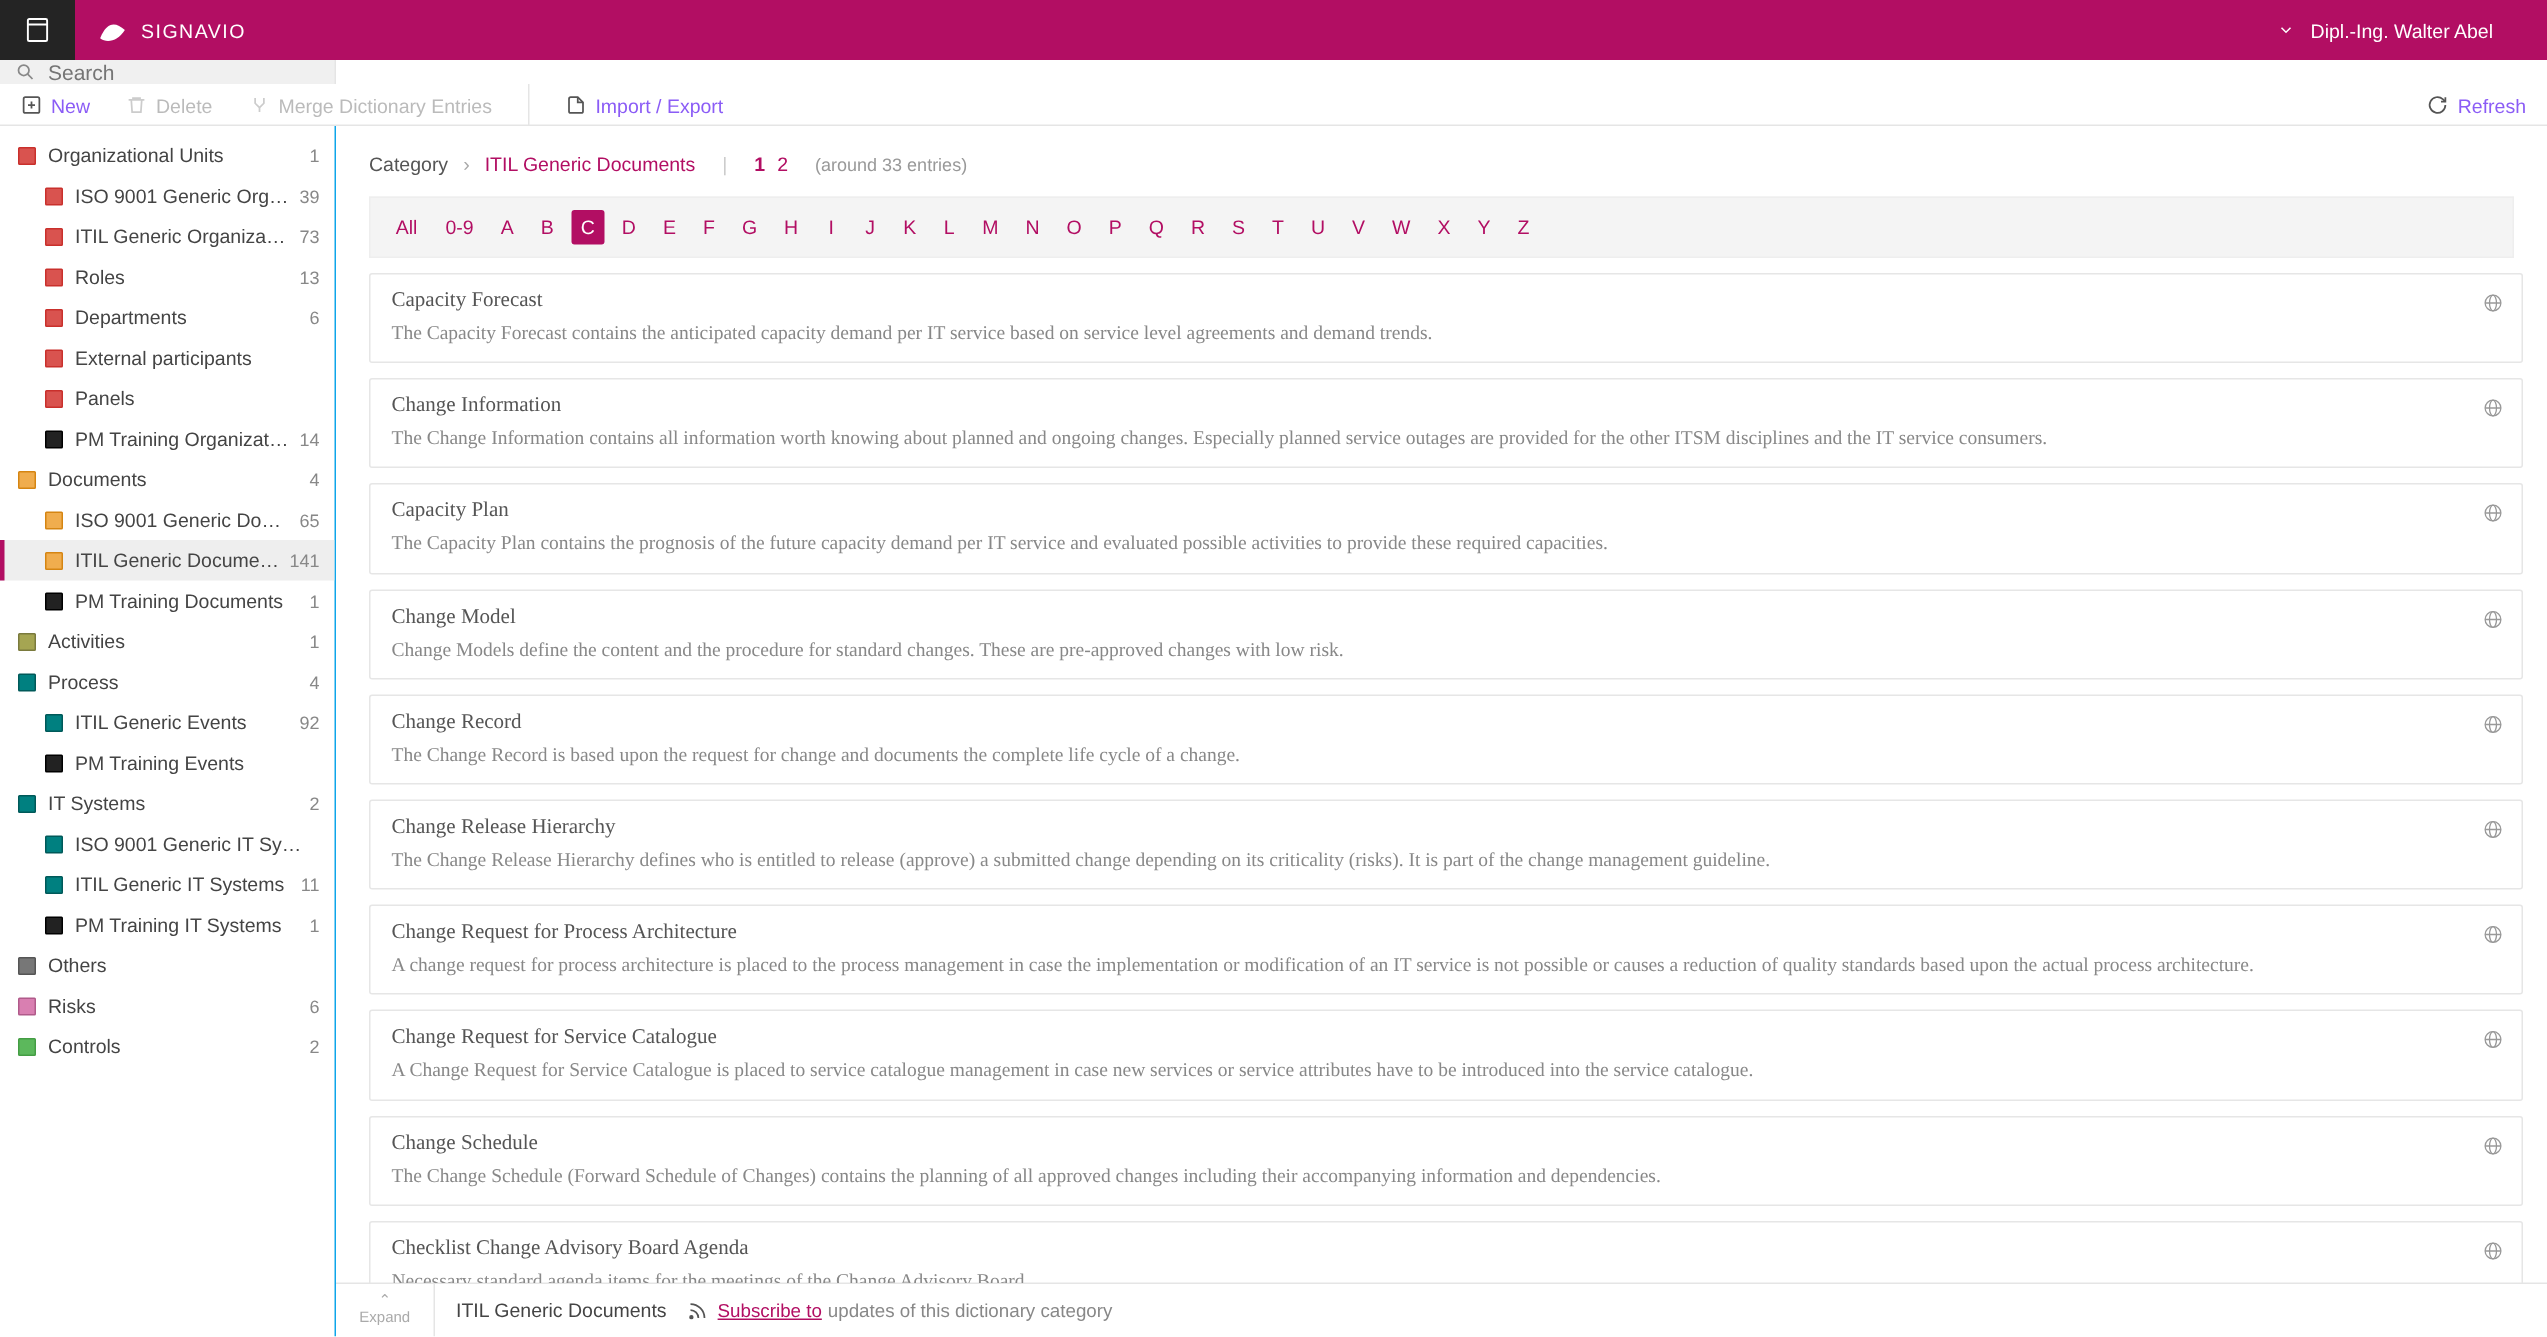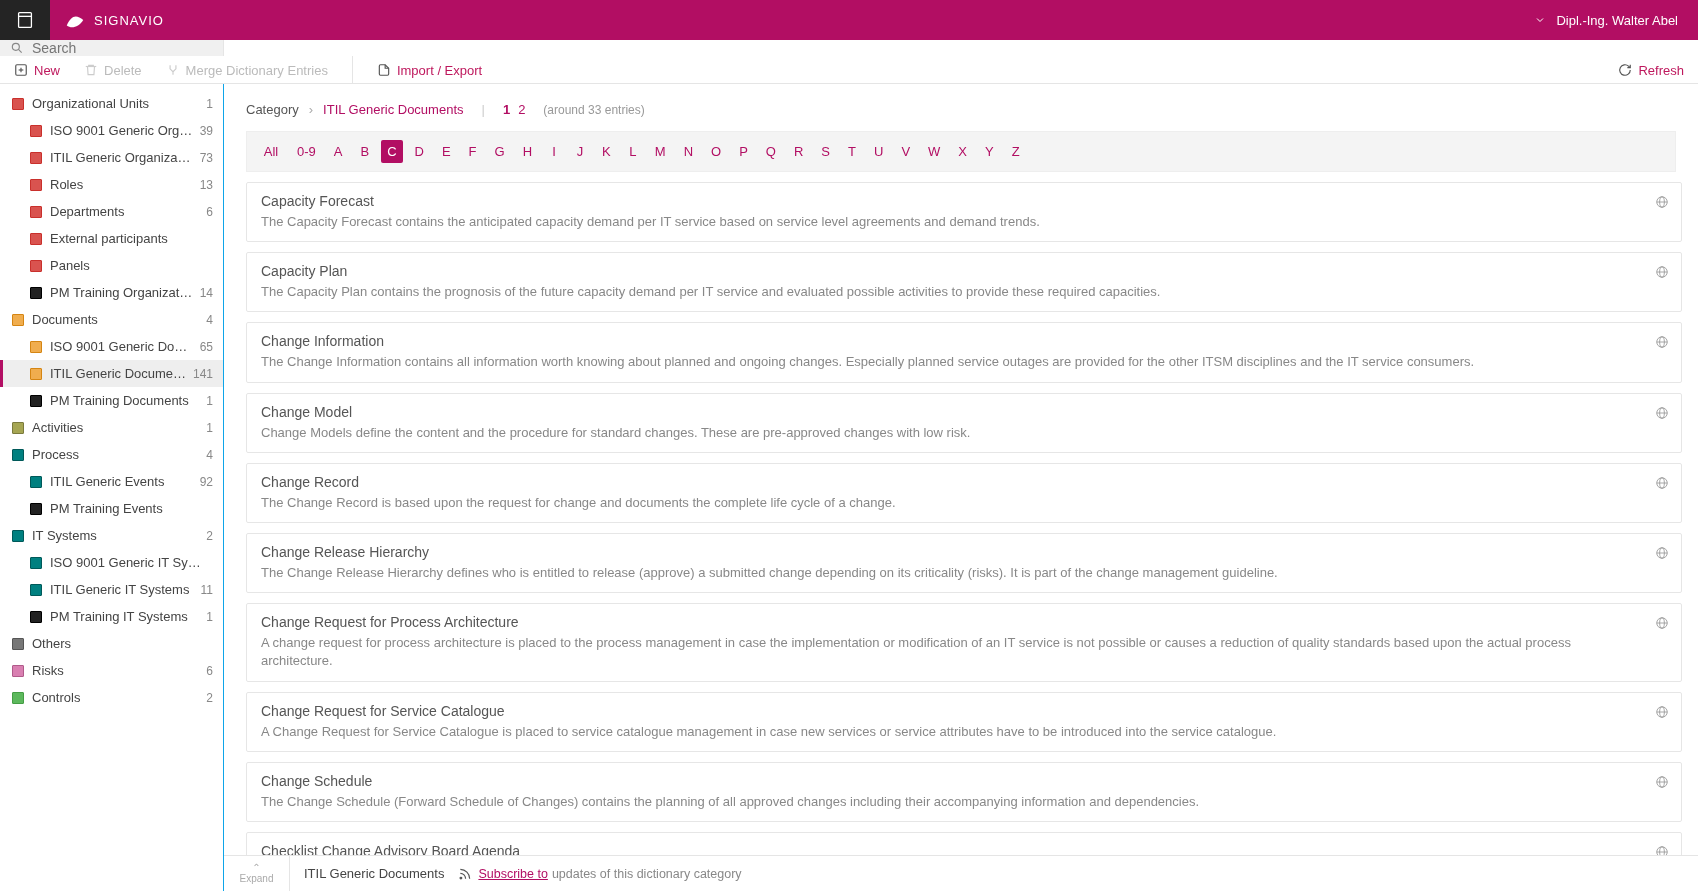--- a/index.html
+++ b/index.html
@@ -6,30 +6,30 @@
 body { font-family: "Segoe UI", Arial, sans-serif; font-size: 13px; color: #333; background: #fff; overflow: hidden; }
 .app { display: flex; flex-direction: column; height: 100vh; width: 100vw; }
 
 
 .topbar { height: 40px; background: #b20e63; display: flex; align-items: center; color: #fff; }
 .topbar .app-square { width: 50px; height: 50px; background: #242424; display: flex; align-items: center; justify-content: center; }
 .topbar .app-square svg { width: 22px; height: 22px; }
 .topbar .brand { display: flex; align-items: center; gap: 8px; padding-left: 14px; font-weight: 300; letter-spacing: 1px; }
 .topbar .brand-icon { width: 22px; height: 22px; }
 .topbar .spacer { flex: 1; }
-.topbar .user { display: flex; align-items: center; gap: 10px; padding-right: 20px; font-size: 13px; }
+.topbar .user { display: flex; align-items: center; gap: 10px; padding-right: 36px; font-size: 13px; }
 .topbar .chev { width: 12px; height: 12px; }
 
 
 .secondrow { height: 44px; display: flex; border-bottom: 1px solid #e5e5e5; flex-direction: column; }
 .search-area { width: 224px; background: #f0f0f0; display: flex; align-items: center; padding: 0 10px; gap: 8px; border-right: 1px solid #e5e5e5; }
 .search-area input { flex: 1; border: none; background: transparent; outline: none; font-size: 14px; color: #555; }
 .search-icon { width: 16px; height: 16px; color: #888; }
 .toolbar { flex: 1; display: flex; align-items: center; padding: 0 14px; gap: 24px; }
-.toolbar .tb-btn { display: flex; align-items: center; gap: 6px; font-size: 13px; color: #be185d; cursor: pointer; }
+.toolbar .tb-btn { display: flex; align-items: center; gap: 6px; font-size: 13px; color: #8b5cf6; cursor: pointer; }
 .toolbar .tb-btn.disabled { color: #bbb; cursor: default; }
 .toolbar .tb-divider { width: 1px; height: 28px; background: #e5e5e5; }
 .toolbar .tb-right { margin-left: auto; }
 .tb-icon { width: 14px; height: 14px; }
 
 
 .main { flex: 1; display: flex; min-height: 0; }
 .sidebar { width: 224px; border-right: 1px solid #0ea5e9; overflow-y: auto; padding-top: 6px; }
 .tree-item { display: flex; align-items: center; padding: 6px 10px; cursor: pointer; color: #444; }
 .tree-item .label { flex: 1; white-space: nowrap; overflow: hidden; text-overflow: ellipsis; }
@@ -55,21 +55,21 @@
 .breadcrumb-row .bar { color: #ccc; margin: 0 8px; }
 .breadcrumb-row .page-active { color: #b20e63; font-weight: 600; }
 .breadcrumb-row .page { color: #b20e63; }
 .breadcrumb-row .meta { color: #999; font-size: 12px; }
 
 .alpha-bar { margin: 4px 22px 10px 22px; background: #f4f4f4; border: 1px solid #eee; display: flex; align-items: center; padding: 8px 10px; gap: 6px; flex-wrap: wrap; }
 .alpha-bar .a-btn { min-width: 20px; padding: 4px 6px; text-align: center; color: #b20e63; cursor: pointer; font-size: 13px; }
 .alpha-bar .a-btn.group { min-width: 28px; }
 .alpha-bar .a-btn.active { background: #b20e63; color: #fff; border-radius: 2px; }
 
-.list-wrap { flex: 1; overflow-y: auto; padding: 0 16px 10px 22px; }
+.list-wrap { flex: 1; overflow-y: auto; padding: 0 16px 10px 22px; font-family: Liberation Serif, serif; }
 .entry { border: 1px solid #e6e6e6; border-radius: 2px; margin-bottom: 10px; padding: 10px 40px 10px 14px; position: relative; }
 .entry .e-title { color: #555; font-size: 14px; margin-bottom: 4px; }
 .entry .e-desc { color: #888; font-size: 13px; line-height: 1.4; }
 .entry .e-globe { position: absolute; right: 12px; top: 12px; width: 14px; height: 14px; color: #999; }
 
 .footer { height: 36px; border-top: 1px solid #e5e5e5; display: flex; align-items: center; font-size: 12.5px; color: #555; }
 .footer .expand { width: 66px; display: flex; flex-direction: column; align-items: center; justify-content: center; color: #aaa; font-size: 10px; border-right: 1px solid #e5e5e5; height: 100%; cursor: pointer; }
 .footer .expand .chev-up { font-size: 10px; line-height: 1; }
 .footer .f-title { padding: 0 14px; color: #444; font-size: 13px; }
 .footer .rss { width: 14px; height: 14px; color: #555; margin-right: 6px; }
@@ -321,31 +321,31 @@
           <div class="entry">
             <div class="e-title">Capacity Forecast</div>
             <div class="e-desc">The Capacity Forecast contains the anticipated capacity demand per IT service based on service level agreements and demand trends.</div>
             <svg viewBox="0 0 24 24" class="e-globe">
               <circle cx="12" cy="12" r="9" fill="none" stroke="#999" stroke-width="1.5"></circle>
               <ellipse cx="12" cy="12" rx="4" ry="9" fill="none" stroke="#999" stroke-width="1.5"></ellipse>
               <line x1="3" y1="12" x2="21" y2="12" stroke="#999" stroke-width="1.5"></line>
             </svg>
           </div>
           <div class="entry">
+            <div class="e-title">Change Information</div>
+            <div class="e-desc">The Change Information contains all information worth knowing about planned and ongoing changes. Especially planned service outages are provided for the other ITSM disciplines and the IT service consumers.</div>
+            <svg viewBox="0 0 24 24" class="e-globe">
+              <circle cx="12" cy="12" r="9" fill="none" stroke="#999" stroke-width="1.5"></circle>
+              <ellipse cx="12" cy="12" rx="4" ry="9" fill="none" stroke="#999" stroke-width="1.5"></ellipse>
+              <line x1="3" y1="12" x2="21" y2="12" stroke="#999" stroke-width="1.5"></line>
+            </svg>
+          </div>
+          <div class="entry">
             <div class="e-title">Capacity Plan</div>
             <div class="e-desc">The Capacity Plan contains the prognosis of the future capacity demand per IT service and evaluated possible activities to provide these required capacities.</div>
-            <svg viewBox="0 0 24 24" class="e-globe">
-              <circle cx="12" cy="12" r="9" fill="none" stroke="#999" stroke-width="1.5"></circle>
-              <ellipse cx="12" cy="12" rx="4" ry="9" fill="none" stroke="#999" stroke-width="1.5"></ellipse>
-              <line x1="3" y1="12" x2="21" y2="12" stroke="#999" stroke-width="1.5"></line>
-            </svg>
-          </div>
-          <div class="entry">
-            <div class="e-title">Change Information</div>
-            <div class="e-desc">The Change Information contains all information worth knowing about planned and ongoing changes. Especially planned service outages are provided for the other ITSM disciplines and the IT service consumers.</div>
             <svg viewBox="0 0 24 24" class="e-globe">
               <circle cx="12" cy="12" r="9" fill="none" stroke="#999" stroke-width="1.5"></circle>
               <ellipse cx="12" cy="12" rx="4" ry="9" fill="none" stroke="#999" stroke-width="1.5"></ellipse>
               <line x1="3" y1="12" x2="21" y2="12" stroke="#999" stroke-width="1.5"></line>
             </svg>
           </div>
           <div class="entry">
             <div class="e-title">Change Model</div>
             <div class="e-desc">Change Models define the content and the procedure for standard changes. These are pre-approved changes with low risk.</div>
             <svg viewBox="0 0 24 24" class="e-globe">

